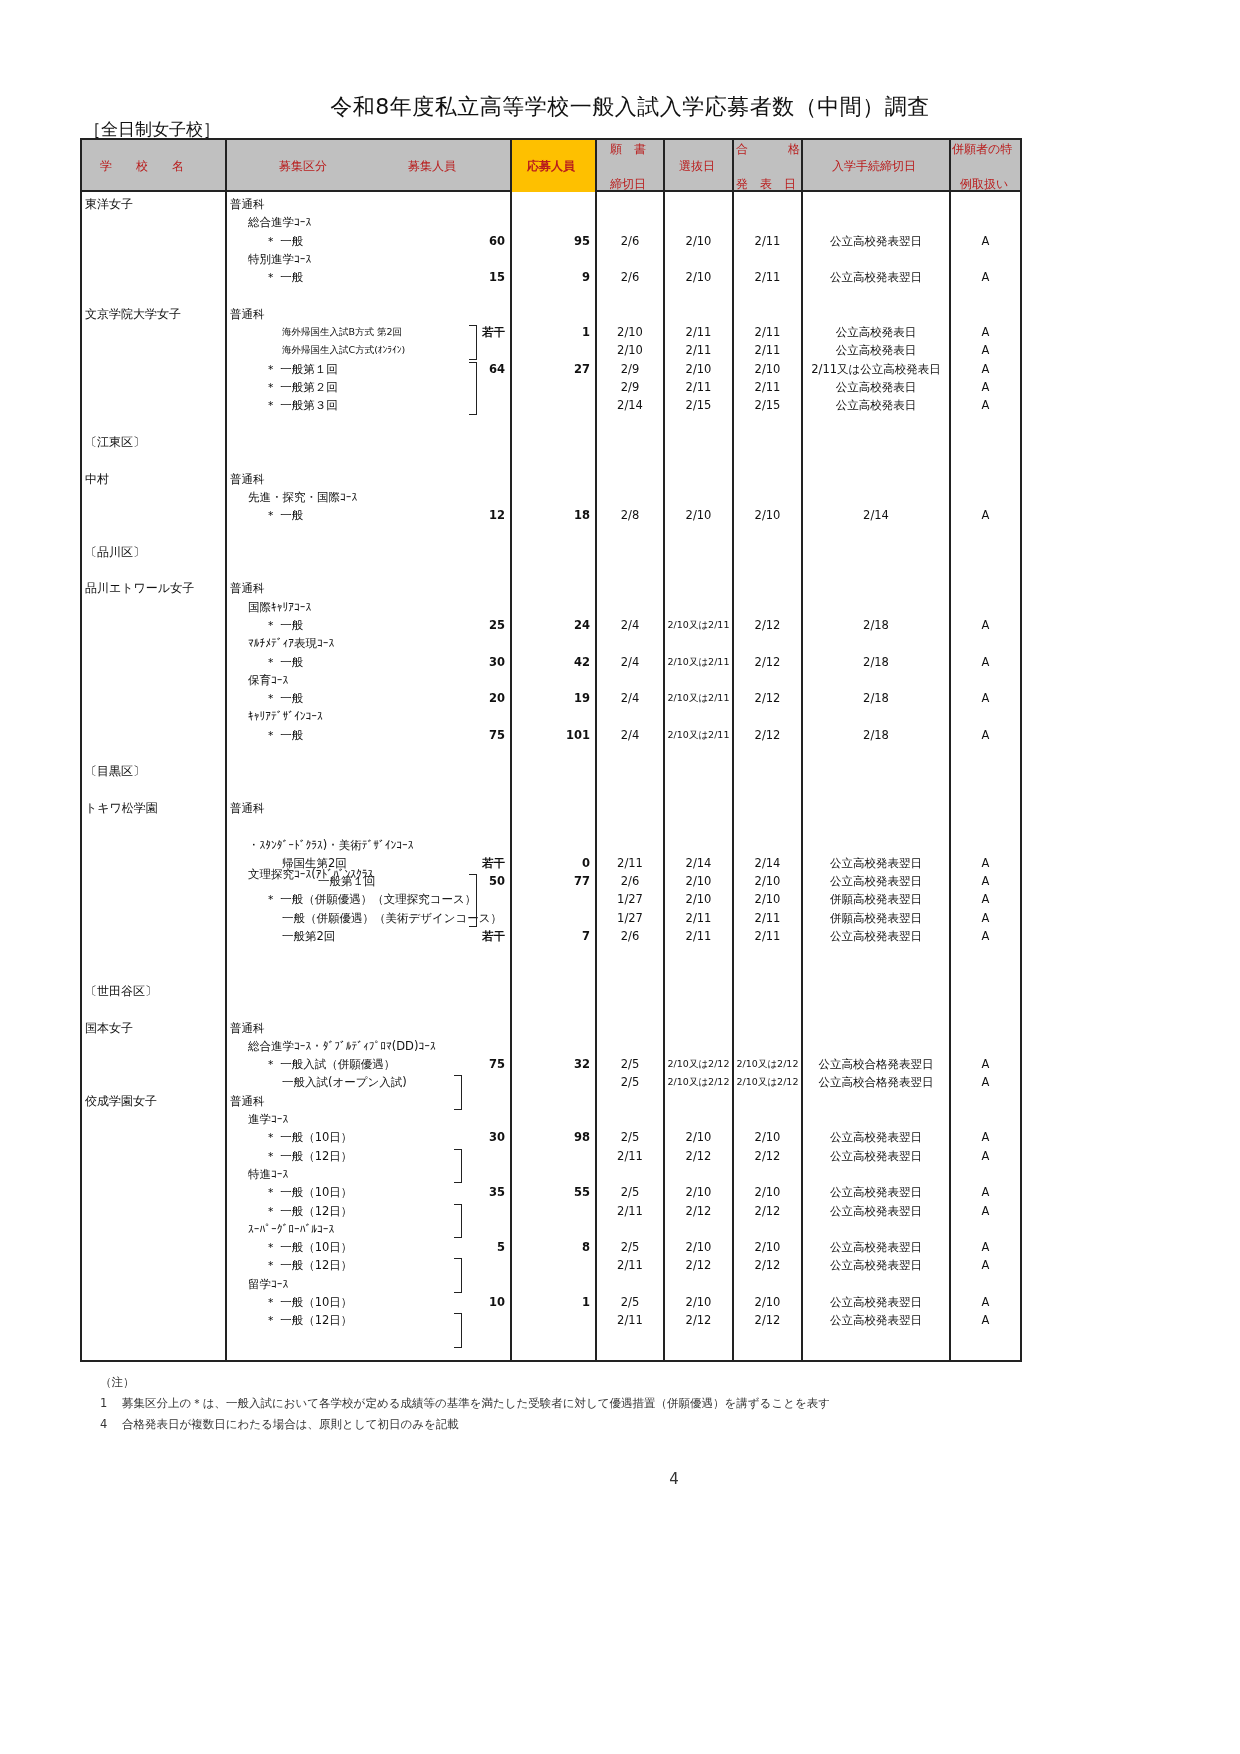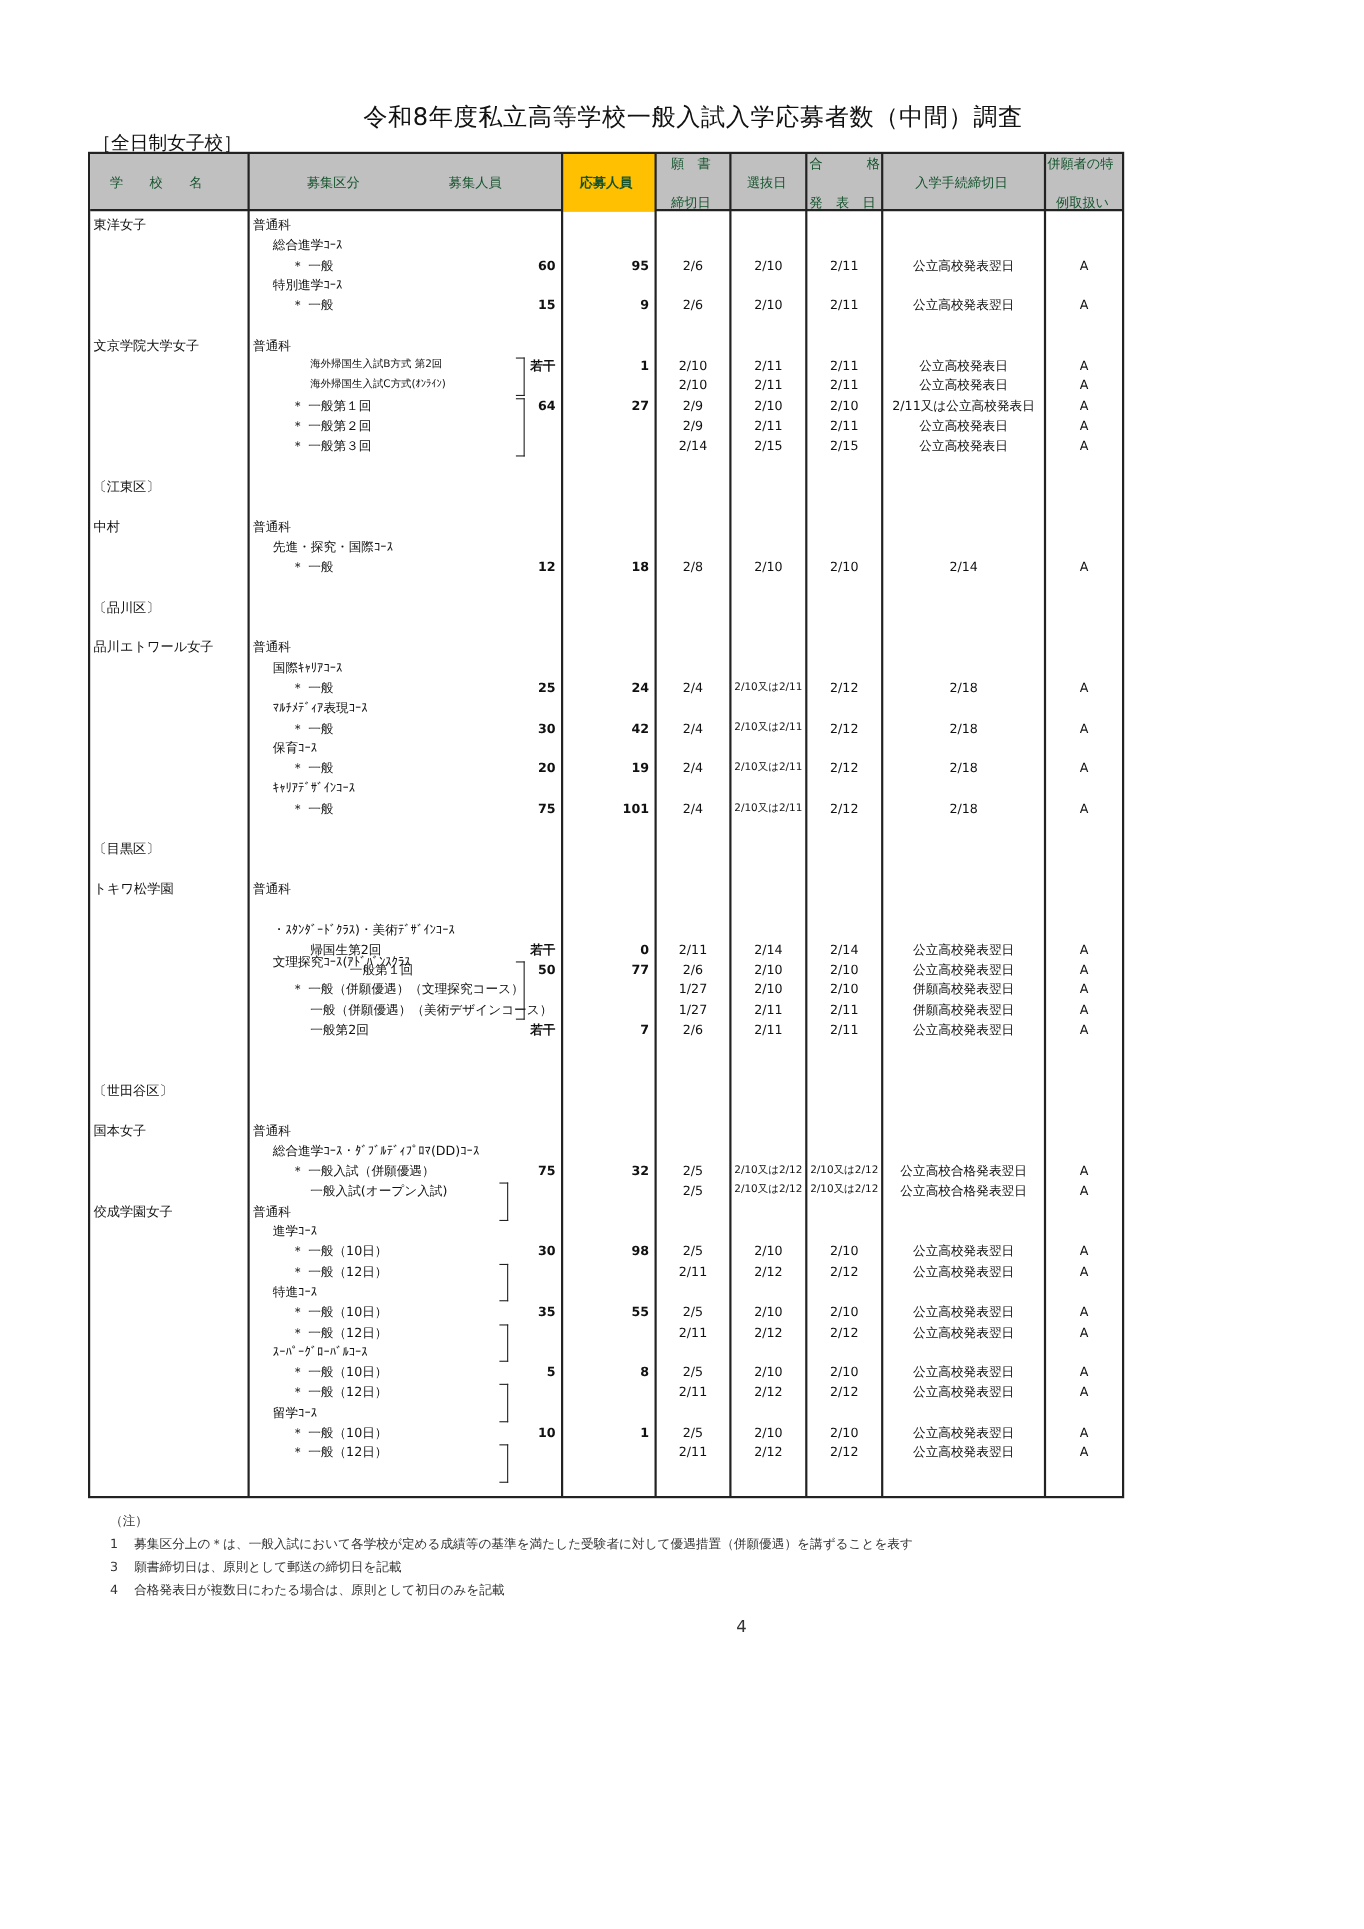--- a/index.html
+++ b/index.html
@@ -2,21 +2,21 @@
 <html><head>
 <meta charset="utf-8">
 <style>
   html, body { margin:0; padding:0; background:#ffffff; }
   body { width:1240px; height:1754px; position:relative; font-family:"DejaVu Sans", sans-serif; color:#111; }
   .title { position:absolute; left:0; width:1240px; top:92px; text-align:center; font-size:22px; letter-spacing:0.5px; padding-left:20px; box-sizing:border-box; }
   .subtitle { position:absolute; left:84px; top:118px; font-size:17px; }
   .tbl { position:absolute; left:80px; top:138px; width:942px; height:1224px; border:2px solid #222; box-sizing:border-box; }
   .hdr { position:absolute; left:0; top:0; width:100%; height:52px; background:#c0c0c0; border-bottom:2px solid #222; box-sizing:border-box; }
   .vline { position:absolute; top:0; bottom:0; width:2px; background:#222; }
-  .hcell { position:absolute; font-size:12px; color:#14532d; white-space:nowrap; }
+  .hcell { position:absolute; font-size:12px; color:#b91c1c; white-space:nowrap; }
   .yellow { position:absolute; top:0; height:52px; background:#fec000; }
   .row { position:absolute; left:0; width:100%; height:18px; font-size:11.5px; line-height:18px; }
   .c { position:absolute; top:0; white-space:nowrap; }
   .school { left:3px; font-size:12px; }
   .num { text-align:right;font-weight:bold; }
   .ctr { text-align:center; }
   .sm { font-size:9.5px; }
   .bracket { position:absolute; border-right:1.5px solid #222; border-top:1.5px solid #222; border-bottom:1.5px solid #222; width:8px; box-sizing:border-box; }
   .notes { position:absolute; left:100px; top:1372px; font-size:11.5px; color:#333; }
   .note { height:21px; line-height:21px; white-space:nowrap; }
@@ -405,17 +405,16 @@
       <div class="bracket" style="top: 1008.6px; height: 34.6px; left: 372px;"></div>
       <div class="bracket" style="top: 1063.5px; height: 34.6px; left: 372px;"></div>
       <div class="bracket" style="top: 1118.4px; height: 34.6px; left: 372px;"></div>
       <div class="bracket" style="top: 1173.3px; height: 34.6px; left: 372px;"></div>
     </div>
 </div>
 
 <div class="notes">
   <div class="note">（注）</div>
   <div class="note"><span class="n">1</span><span>募集区分上の＊は、一般入試において各学校が定める成績等の基準を満たした受験者に対して優遇措置（併願優遇）を講ずることを表す</span></div>
-  <div class="note"><span class="n">3</span><span>願書締切日は、原則として郵送の締切日を記載</span></div>
   <div class="note"><span class="n">4</span><span>合格発表日が複数日にわたる場合は、原則として初日のみを記載</span></div>
 </div>
 
 <div class="pageno">4</div>
 
 </body></html>

